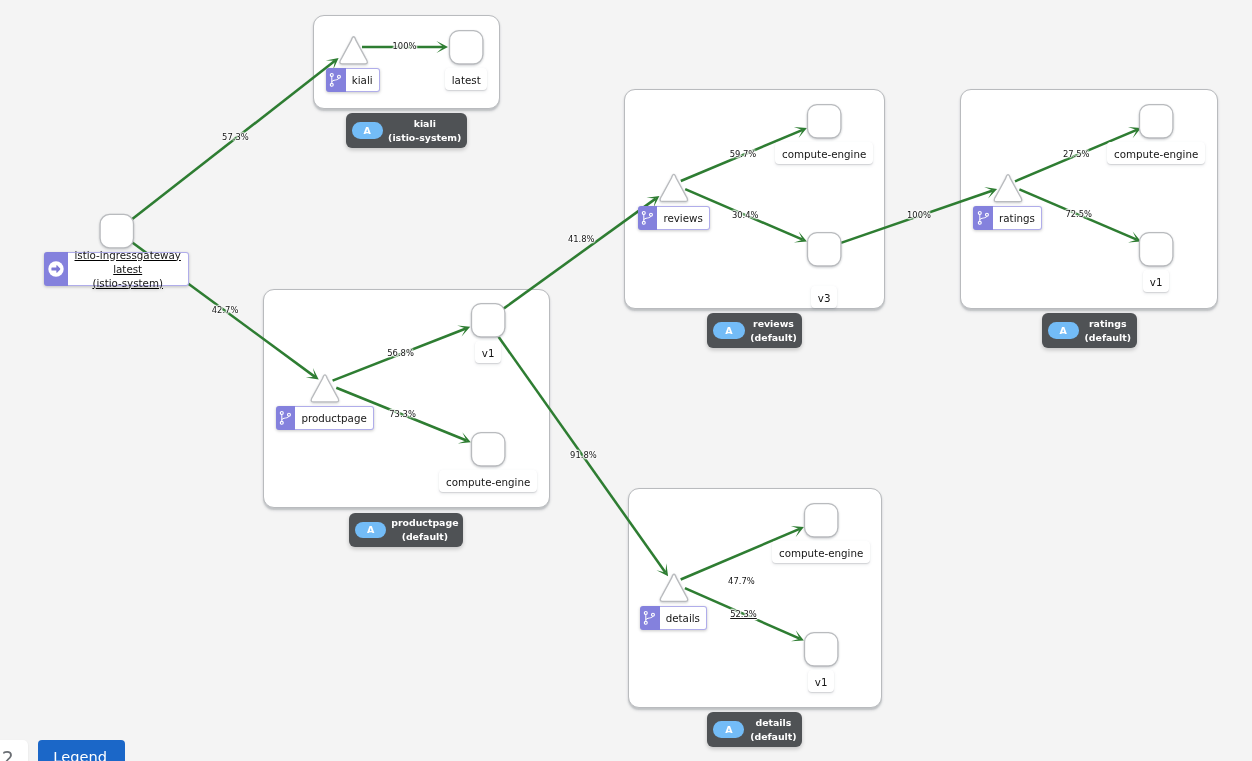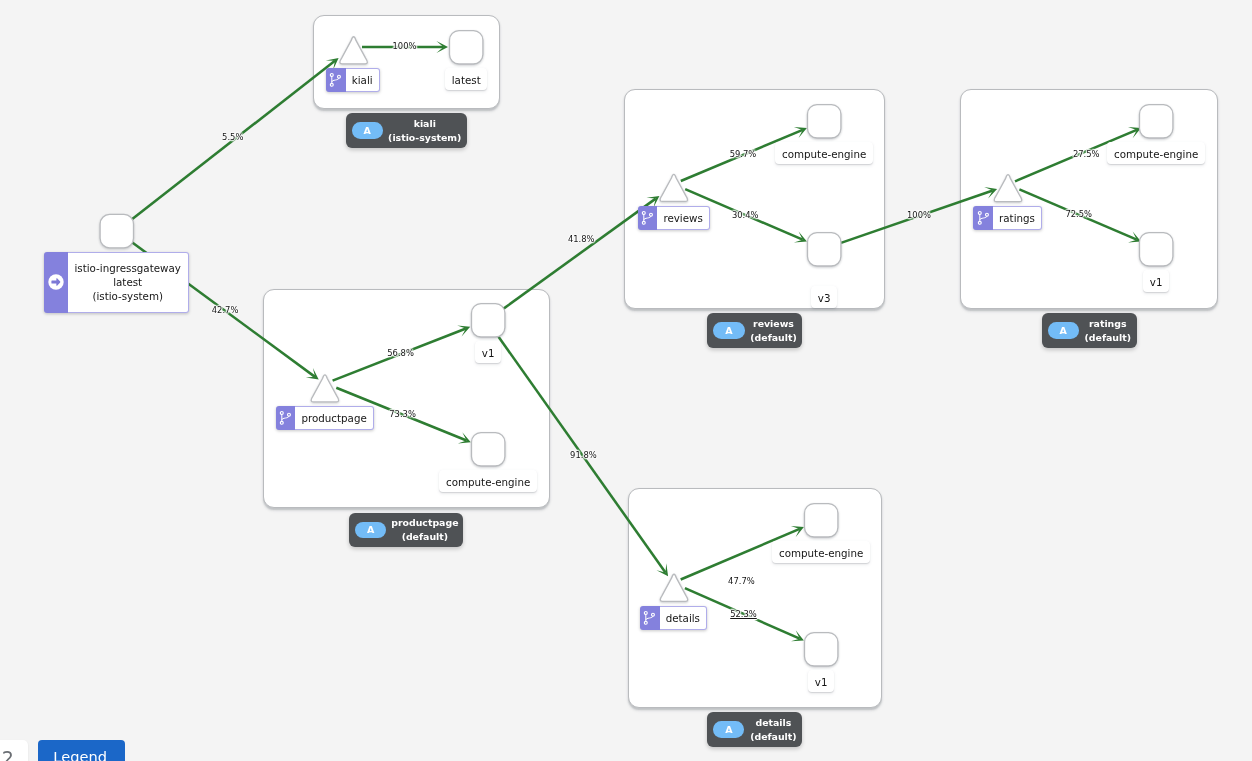--- a/index.html
+++ b/index.html
@@ -278,44 +278,44 @@
       </div>
     </div>
     <div class="cluster" style="left: 628.3px; top: 488.4px; width: 254px; height: 219.3px;"></div>
     <div class="ns-badge" style="left: 707.2px; top: 712.2px; width: 95.1px; height: 34.7px;">
       <div class="chip">A</div>
       <div class="nstext">
         <div>details</div>
         <div>(default)</div>
       </div>
     </div>
-    <div class="etext" style="left: 222.095px; top: 132.1px;">5.5%</div>
+    <div class="etext" style="left: 222.095px; top: 132.1px;">57.3%</div>
     <div class="etext" style="left: 211.795px; top: 304.8px;">42.7%</div>
     <div class="etext" style="left: 392.523px; top: 40.9px;">100%</div>
     <div class="etext" style="left: 387.295px; top: 348.2px;">56.8%</div>
     <div class="etext" style="left: 389.295px; top: 408.8px; text-align: right;">73.3%</div>
     <div class="etext" style="left: 567.895px; top: 234px;">41.8%</div>
     <div class="etext" style="left: 570.095px; top: 449.8px;">91.8%</div>
     <div class="etext" style="left: 729.695px; top: 149px;">59.7%</div>
     <div class="etext" style="left: 731.895px; top: 209.5px;">30.4%</div>
     <div class="etext" style="left: 907.023px; top: 209.6px;">100%</div>
-    <div class="etext" style="left: 1062.9px; top: 148.7px; margin-left: 10px;">27.5%</div>
+    <div class="etext" style="left: 1062.9px; top: 148.7px;">27.5%</div>
     <div class="etext" style="left: 1065.4px; top: 209.2px;">72.5%</div>
     <div class="etext" style="left: 728.095px; top: 576px;">47.7%</div>
     <div class="etext" style="left: 730.195px; top: 608.6px; text-decoration: underline;">52.3%</div>
     <div class="nlabel" style="top: 67.8px; left: 445.036px;">latest</div>
     <div class="nlabel" style="top: 341.2px; left: 475.184px;">v1</div>
     <div class="nlabel" style="top: 470.1px; left: 439.38px;">compute-engine</div>
     <div class="nlabel" style="top: 142px; left: 775.38px;">compute-engine</div>
     <div class="nlabel" style="top: 286px; left: 811.184px;">v3</div>
     <div class="nlabel" style="top: 142px; left: 1107.38px;">compute-engine</div>
     <div class="nlabel" style="top: 270.2px; left: 1143.18px;">v1</div>
     <div class="nlabel" style="top: 541px; left: 772.38px;">compute-engine</div>
     <div class="nlabel" style="top: 670.2px; left: 808.184px;">v1</div>
-    <div class="wl-badge" style="left: 44px; top: 251.5px; height: 61px;">
+    <div class="wl-badge" style="left: 44px; top: 251.5px; height: 34px; text-decoration: underline;">
       <div class="ibox" style="width: 23.5px;">
         <svg width="16" height="16" viewBox="0 0 32 32">
           <circle cx="16" cy="16" r="15.4" fill="#fff"></circle>
           <path fill="#7d79d6" d="M24.35 17.22l-6.17 6.17c-.55.55-1.48.16-1.48-.62v-3.58h-8.8c-.6 0-1.07-.48-1.07-1.07v-4.24c0-.6.48-1.07 1.07-1.07h8.8v-3.58c0-.77.93-1.16 1.48-.61l6.17 6.17c.34.34.34.9 0 1.23z"></path>
         </svg>
       </div>
       <div class="lbl" style="padding: 0px 7px;">
         <div>istio-ingressgateway</div>
         <div>latest</div>
         <div>(istio-system)</div>

